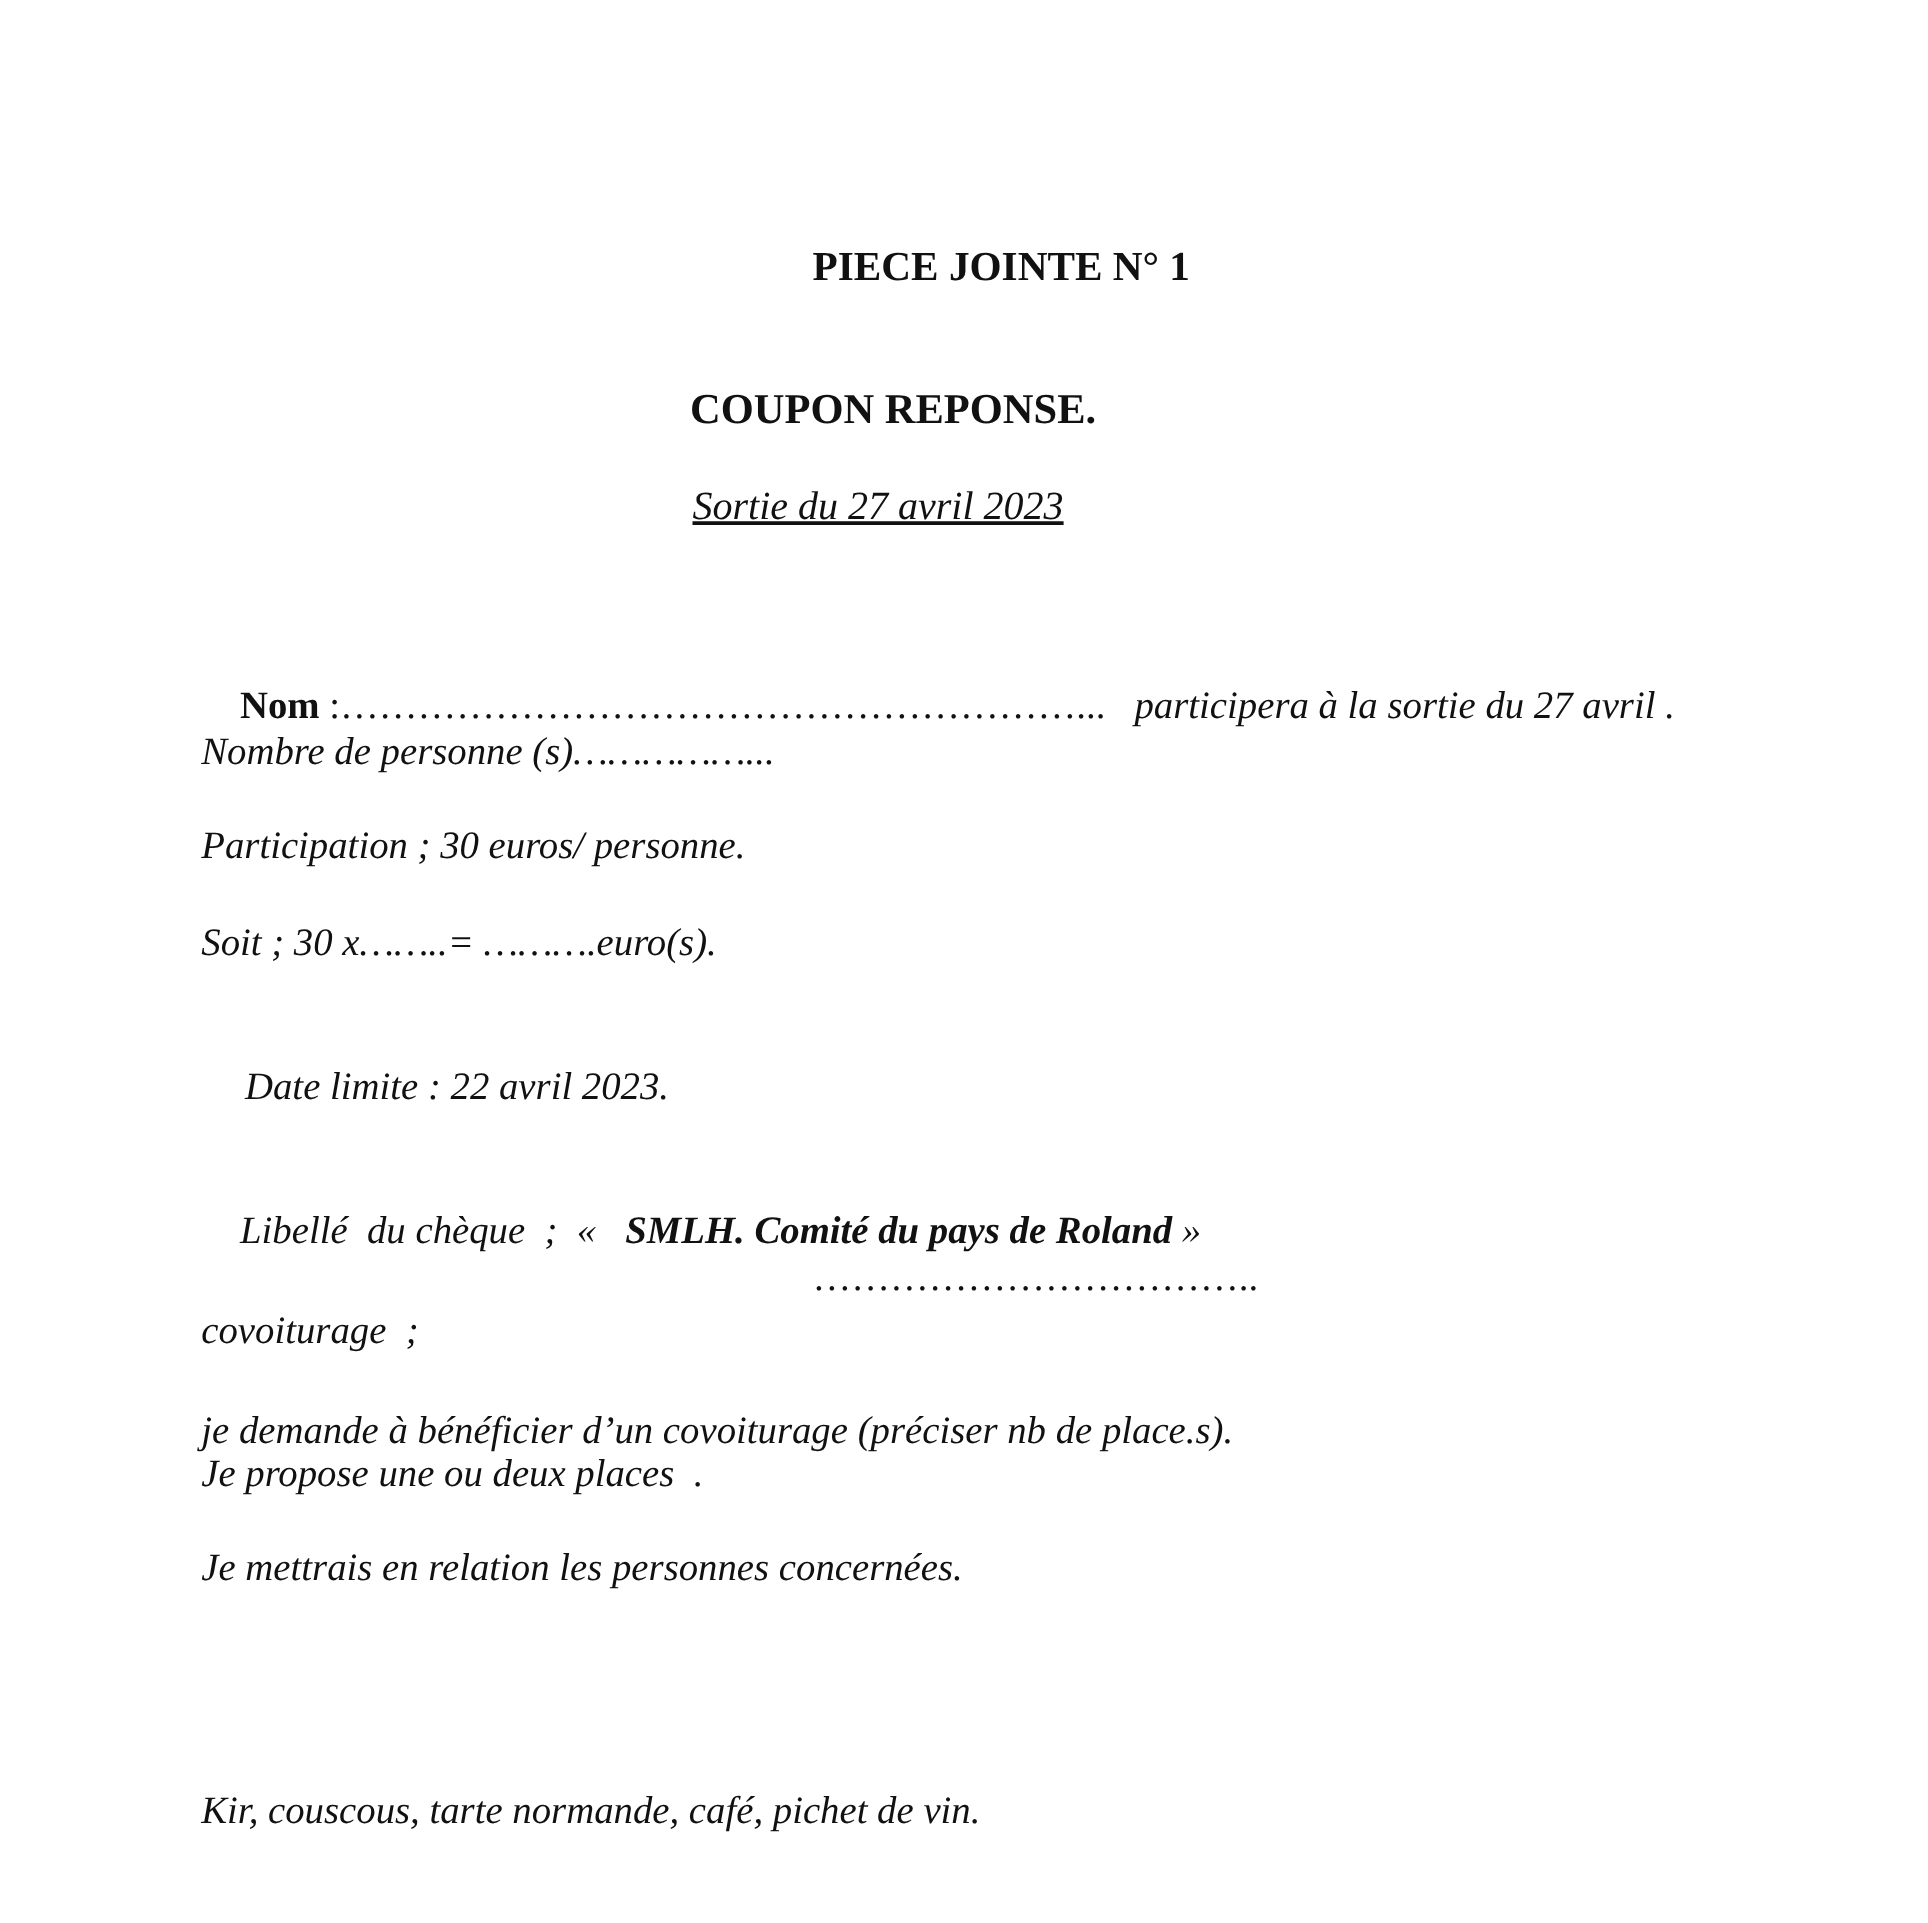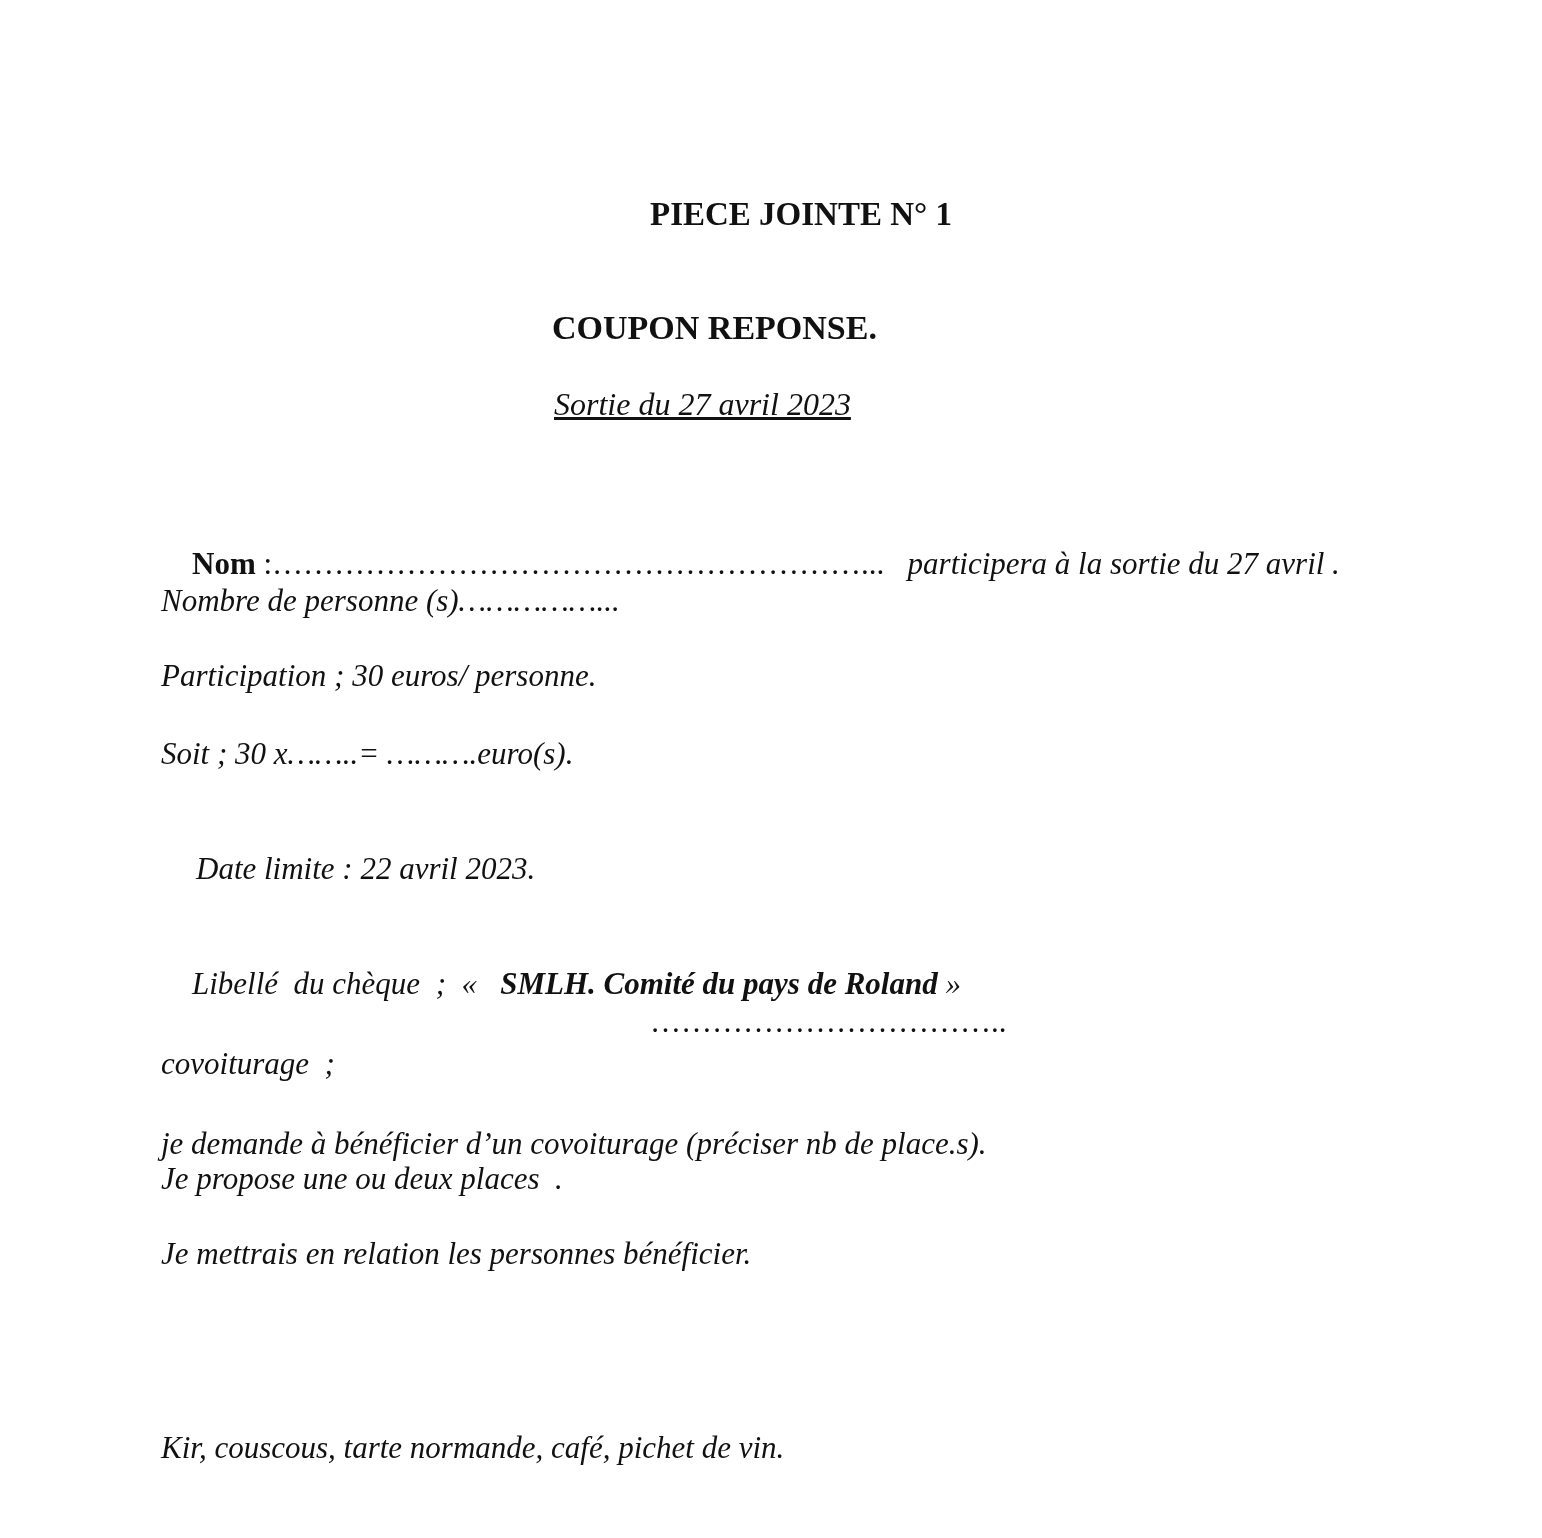--- a/index.html
+++ b/index.html
@@ -70,18 +70,18 @@
   </div>
 
   <div class="line upright" style="left:650px; top:1002px;">……………………………..</div>
 
   <div class="line italic" style="left:161px; top:1044px;">covoiturage  ;</div>
 
   <div class="line italic" style="left:161px; top:1084px;margin-top:40px;">je demande à bénéficier d’un covoiturage (préciser nb de place.s).</div>
 
   <div class="line italic" style="left:161px; top:1159px;">Je propose une ou deux places  .</div>
 
-  <div class="line italic" style="left:161px; top:1234px;">Je mettrais en relation les personnes bénéficier.</div>
+  <div class="line italic" style="left:161px; top:1234px;">Je mettrais en relation les personnes concernées.</div>
 
 
   <div class="line italic" style="left:161px; top:1428px;">Kir, couscous, tarte normande, café, pichet de vin.</div>
 
 </div>
 
 </body></html>

